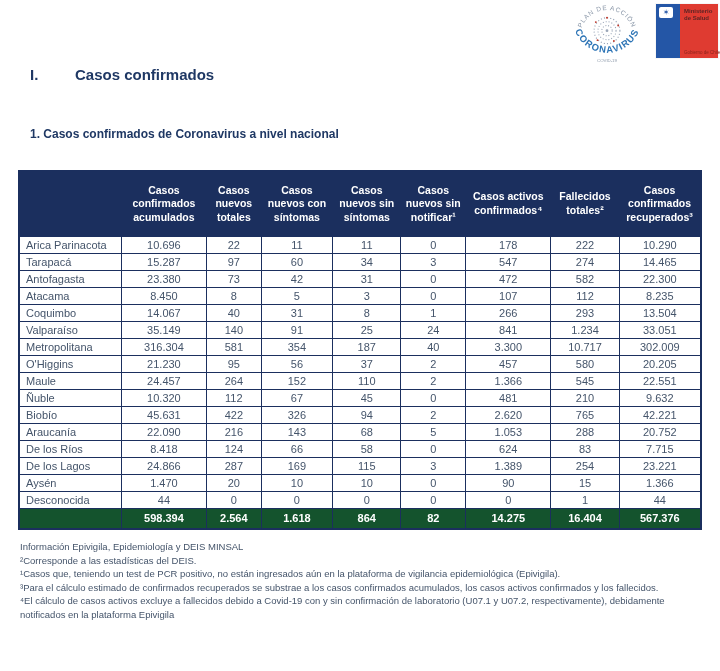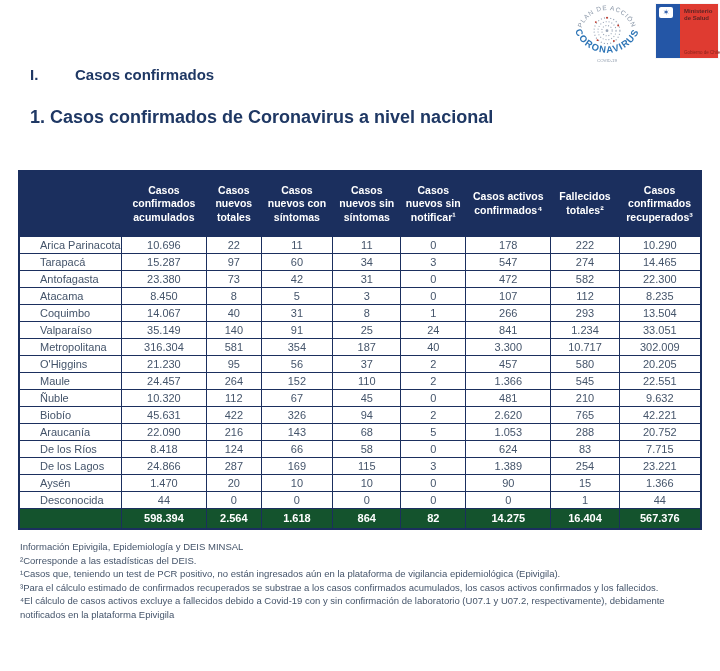--- a/index.html
+++ b/index.html
@@ -13,37 +13,37 @@
   .ministry{width:62px;height:54px;display:flex;box-shadow:0 0 0 1px rgba(0,0,0,0.03);}
   .ml-blue{width:24px;background:#2456A6;position:relative;}
   .ml-emblem{position:absolute;top:3px;left:3px;width:14px;height:11px;background:#fff;border-radius:2px;
     display:flex;align-items:center;justify-content:center;font-size:8px;color:#2456A6;line-height:1;}
   .ml-red{flex:1;background:#DF3B31;position:relative;}
   .ml-name{position:absolute;top:4px;left:4px;width:30px;font-size:6px;font-weight:bold;color:#5d2424;line-height:7px;}
   .ml-gov{position:absolute;bottom:3px;left:4px;font-size:4.5px;color:#8a241c;white-space:nowrap;}
   
   .section-line{position:absolute;top:66px;left:30px;width:600px;color:#1F3864;font-weight:bold;font-size:15px;}
   .section-num{display:inline-block;width:45px;}
-  .subsection{position:absolute;top:107px;left:30px;color:#1F3864;font-weight:bold;font-size:18px;}
+  .subsection{position:absolute;top:127px;left:30px;color:#1F3864;font-weight:bold;font-size:12px;}
   
   table.cases{
     position:absolute;top:170px;left:18px;width:684px;
     border-collapse:collapse;table-layout:fixed;
     border:2.5px solid #1B2F5E;
   }
   table.cases th{
     background:#1B2F5E;color:#ffffff;font-weight:600;font-size:10.5px;line-height:1.3;
     padding:4px 1px;height:56px;vertical-align:middle;text-align:center;
   }
   table.cases td{
     border:1.4px solid #1B2F5E;background:#fff;color:#44546A;
     font-size:11px;text-align:center;padding:0 2px;height:16px;line-height:16px;
     white-space:nowrap;overflow:hidden;
   }
-  table.cases td.region{text-align:left;padding-left:20px;}
+  table.cases td.region{text-align:left;padding-left:6px;}
   table.cases tr.total-row td{
     background:#14532d;color:#ffffff;font-weight:bold;height:19px;line-height:19px;border-color:#1B2F5E;
   }
   
   .footnotes{position:absolute;top:540px;left:20px;width:684px;color:#44546A;font-size:9.5px;line-height:13.5px;}
 </style>
 </head>
 <body>
 
 <div class="logos">

